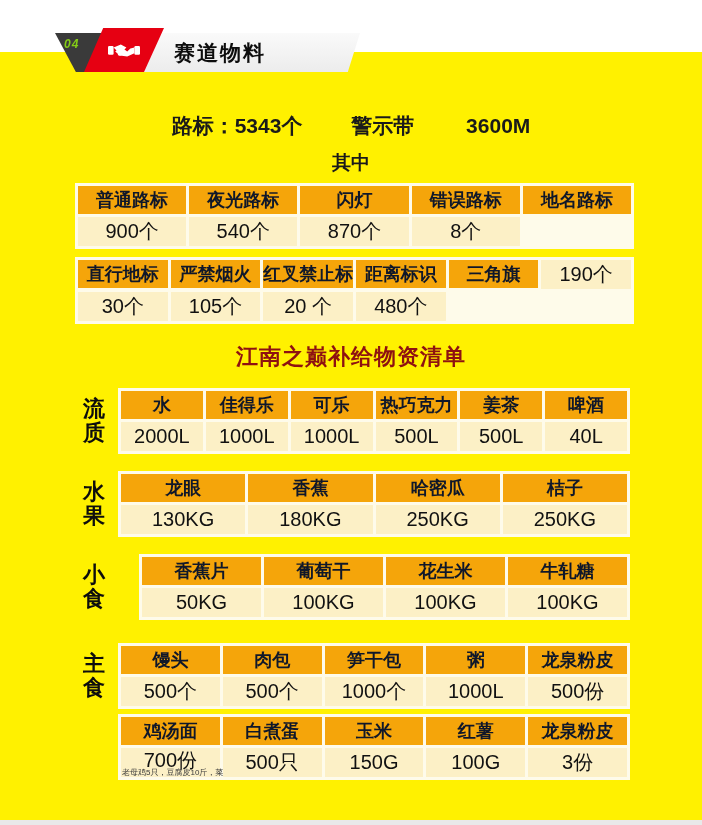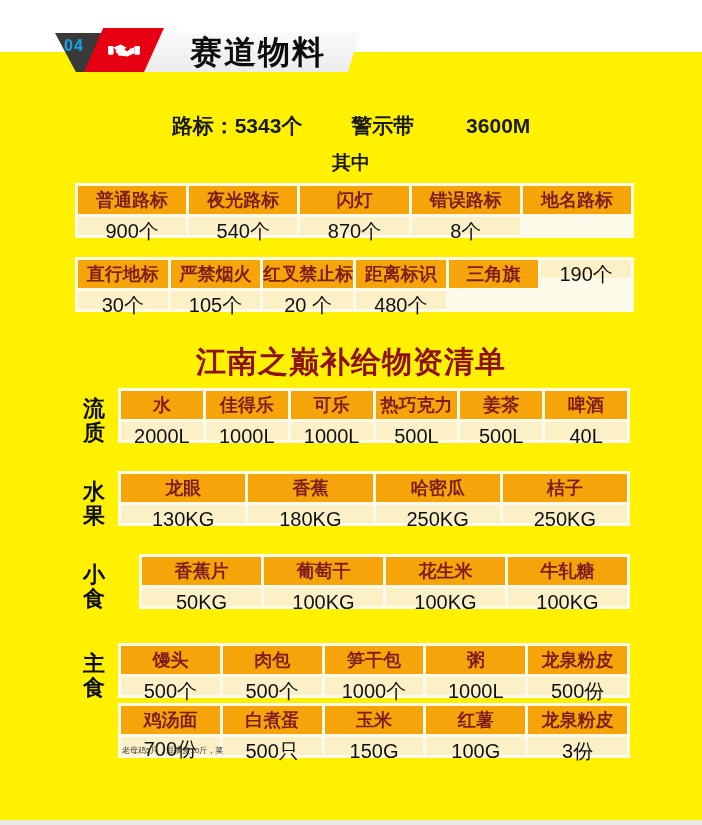--- a/index.html
+++ b/index.html
@@ -12,30 +12,30 @@
   .yellow-bg{position:absolute;left:0;right:0;top:52px;bottom:5px;background:var(--page-yellow,#FFF100);}
   .bottom-strip{position:absolute;left:0;right:0;bottom:0;height:5px;background:#E9E9E9;}
 
   
   .banner{
     position:absolute;left:138px;top:33px;width:222px;height:39px;
     background:linear-gradient(180deg,#fafafa,#ececec);
     clip-path:polygon(0 0,100% 0,94.5% 100%,0 100%);
   }
   .banner-title{
-    position:absolute;left:52px;top:0;line-height:39px;
-    font-size:32px;font-weight:bold;letter-spacing:2px;color:#0d0d0d;
+    position:absolute;left:36px;top:0;line-height:39px;
+    font-size:21px;font-weight:bold;letter-spacing:2px;color:#0d0d0d;
   }
   .badge-dark{
     position:absolute;left:55px;top:33px;width:58px;height:39px;
     background:var(--badge-dark,#3A3A3A);
     clip-path:polygon(0 0,100% 0,66% 100%,36% 100%);
   }
   .badge-num{
-    position:absolute;left:9px;top:4px;font-size:16px;color:#0ea5e9;font-weight:bold;letter-spacing:1px;
+    position:absolute;left:9px;top:4px;font-size:12px;color:#84cc16;font-weight:bold;letter-spacing:1px;font-style:italic;
   }
   .badge-red{
     position:absolute;left:84px;top:28px;width:80px;height:44px;
     background:var(--badge-red,#E60012);
     clip-path:polygon(24% 0,100% 0,75% 100%,0 100%);
     display:flex;align-items:center;justify-content:center;
   }
   .hand-svg{width:32px;height:20px;display:block;}
 
   
@@ -46,40 +46,40 @@
   .among{position:absolute;left:0;width:100%;top:150px;text-align:center;
     font-size:19px;font-weight:bold;color:#1a1a1a;}
 
   
   .mat-table{
     display:grid;gap:3px;padding:3px;background:var(--table-border,#FEFBEA);
   }
   .mat-table .h{
     background:var(--header-orange,#F5A50A);
     height:28px;line-height:28px;text-align:center;
-    font-size:18px;font-weight:bold;color:#7f1d1d;
+    font-size:18px;font-weight:bold;color:#0f172a;
     overflow:hidden;white-space:nowrap;
   }
   .mat-table .v{
     background:var(--cell-cream,#FCF0C6);
-    height:18px;line-height:29px;text-align:center;
+    height:29px;line-height:29px;text-align:center;
     font-size:20px;font-weight:500;color:#111;
     position:relative;overflow:visible;white-space:nowrap;
   }
   .mat-table .v.has-note{line-height:25px;}
   .mat-table .note{
     position:absolute;left:1px;bottom:0;width:160px;text-align:left;
     font-size:8px;line-height:8px;font-weight:normal;color:#3a3a3a;white-space:nowrap;
   }
   .t-top1{position:absolute;left:75px;top:183px;width:553px;}
   .t-top2{position:absolute;left:75px;top:257px;width:553px;}
 
   .supply-title{
     position:absolute;left:0;width:100%;top:342px;text-align:center;
-    font-size:30px;font-weight:bold;color:var(--title-red,#8E1111);letter-spacing:1px;
+    font-size:22px;font-weight:bold;color:var(--title-red,#8E1111);letter-spacing:1px;
   }
 
   .group{position:absolute;left:82px;right:72px;display:flex;align-items:flex-start;}
   .g1{top:388px;} .g2{top:471px;} .g3{top:554px;} .g4{top:643px;}
   .glabel{
     width:24px;margin-top:9px;margin-right:12px;flex:0 0 24px;
     font-size:22px;line-height:24px;font-weight:bold;color:#0d0d0d;
     text-align:center;word-break:break-all;
   }
   .gtables{flex:1;display:flex;flex-direction:column;gap:5px;min-width:0;}

